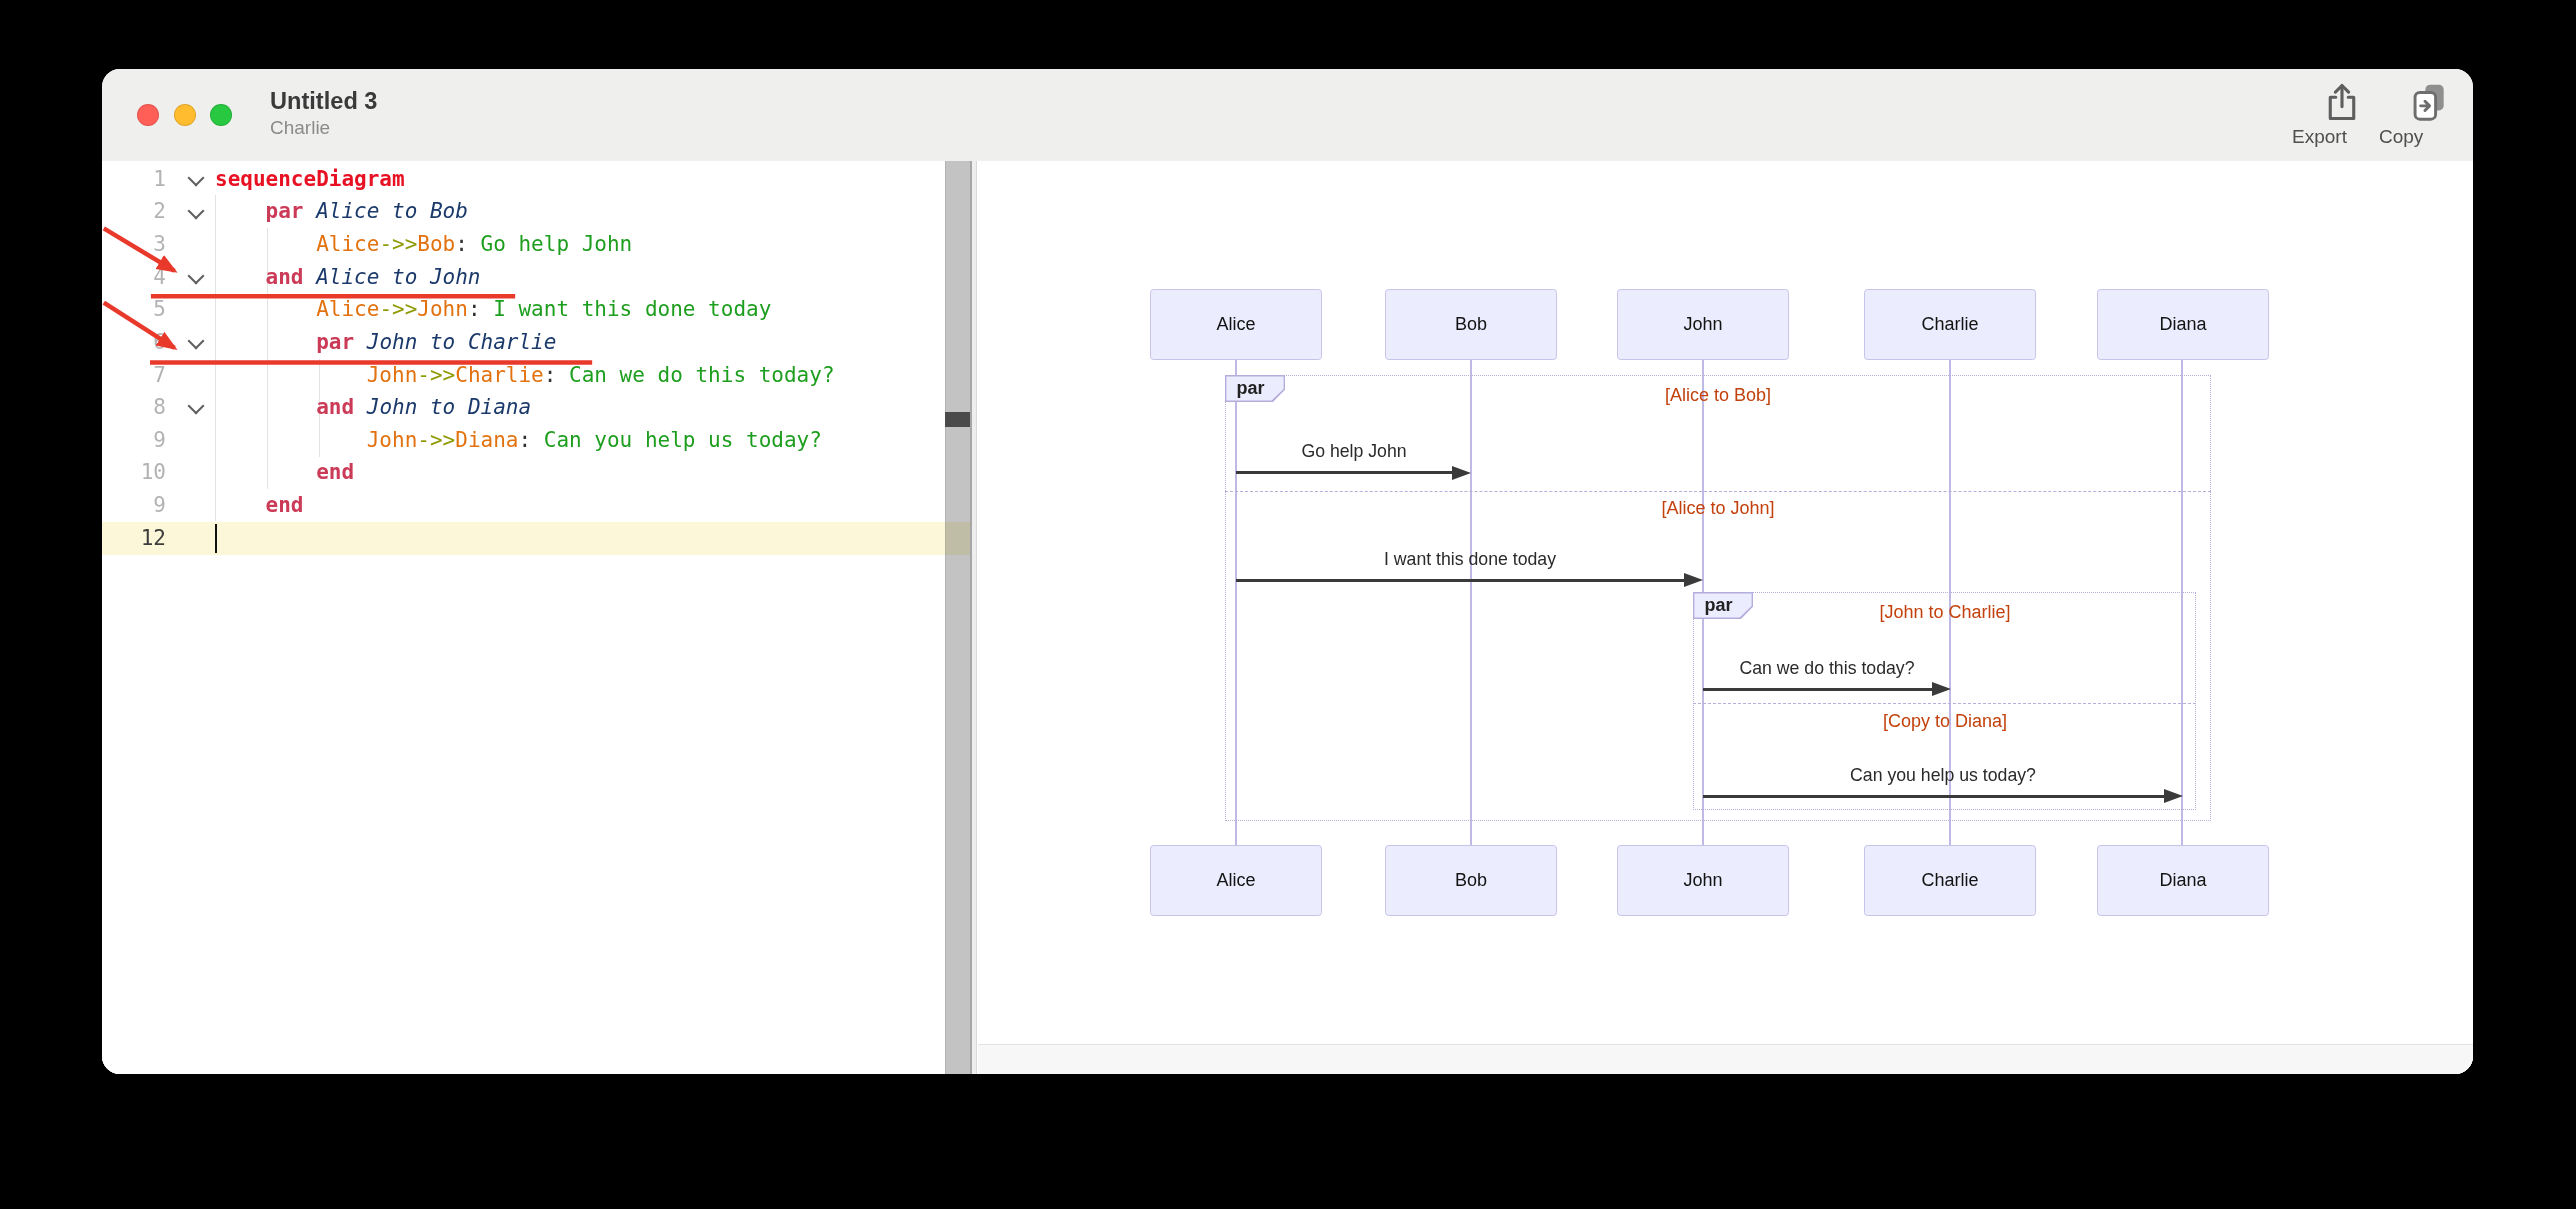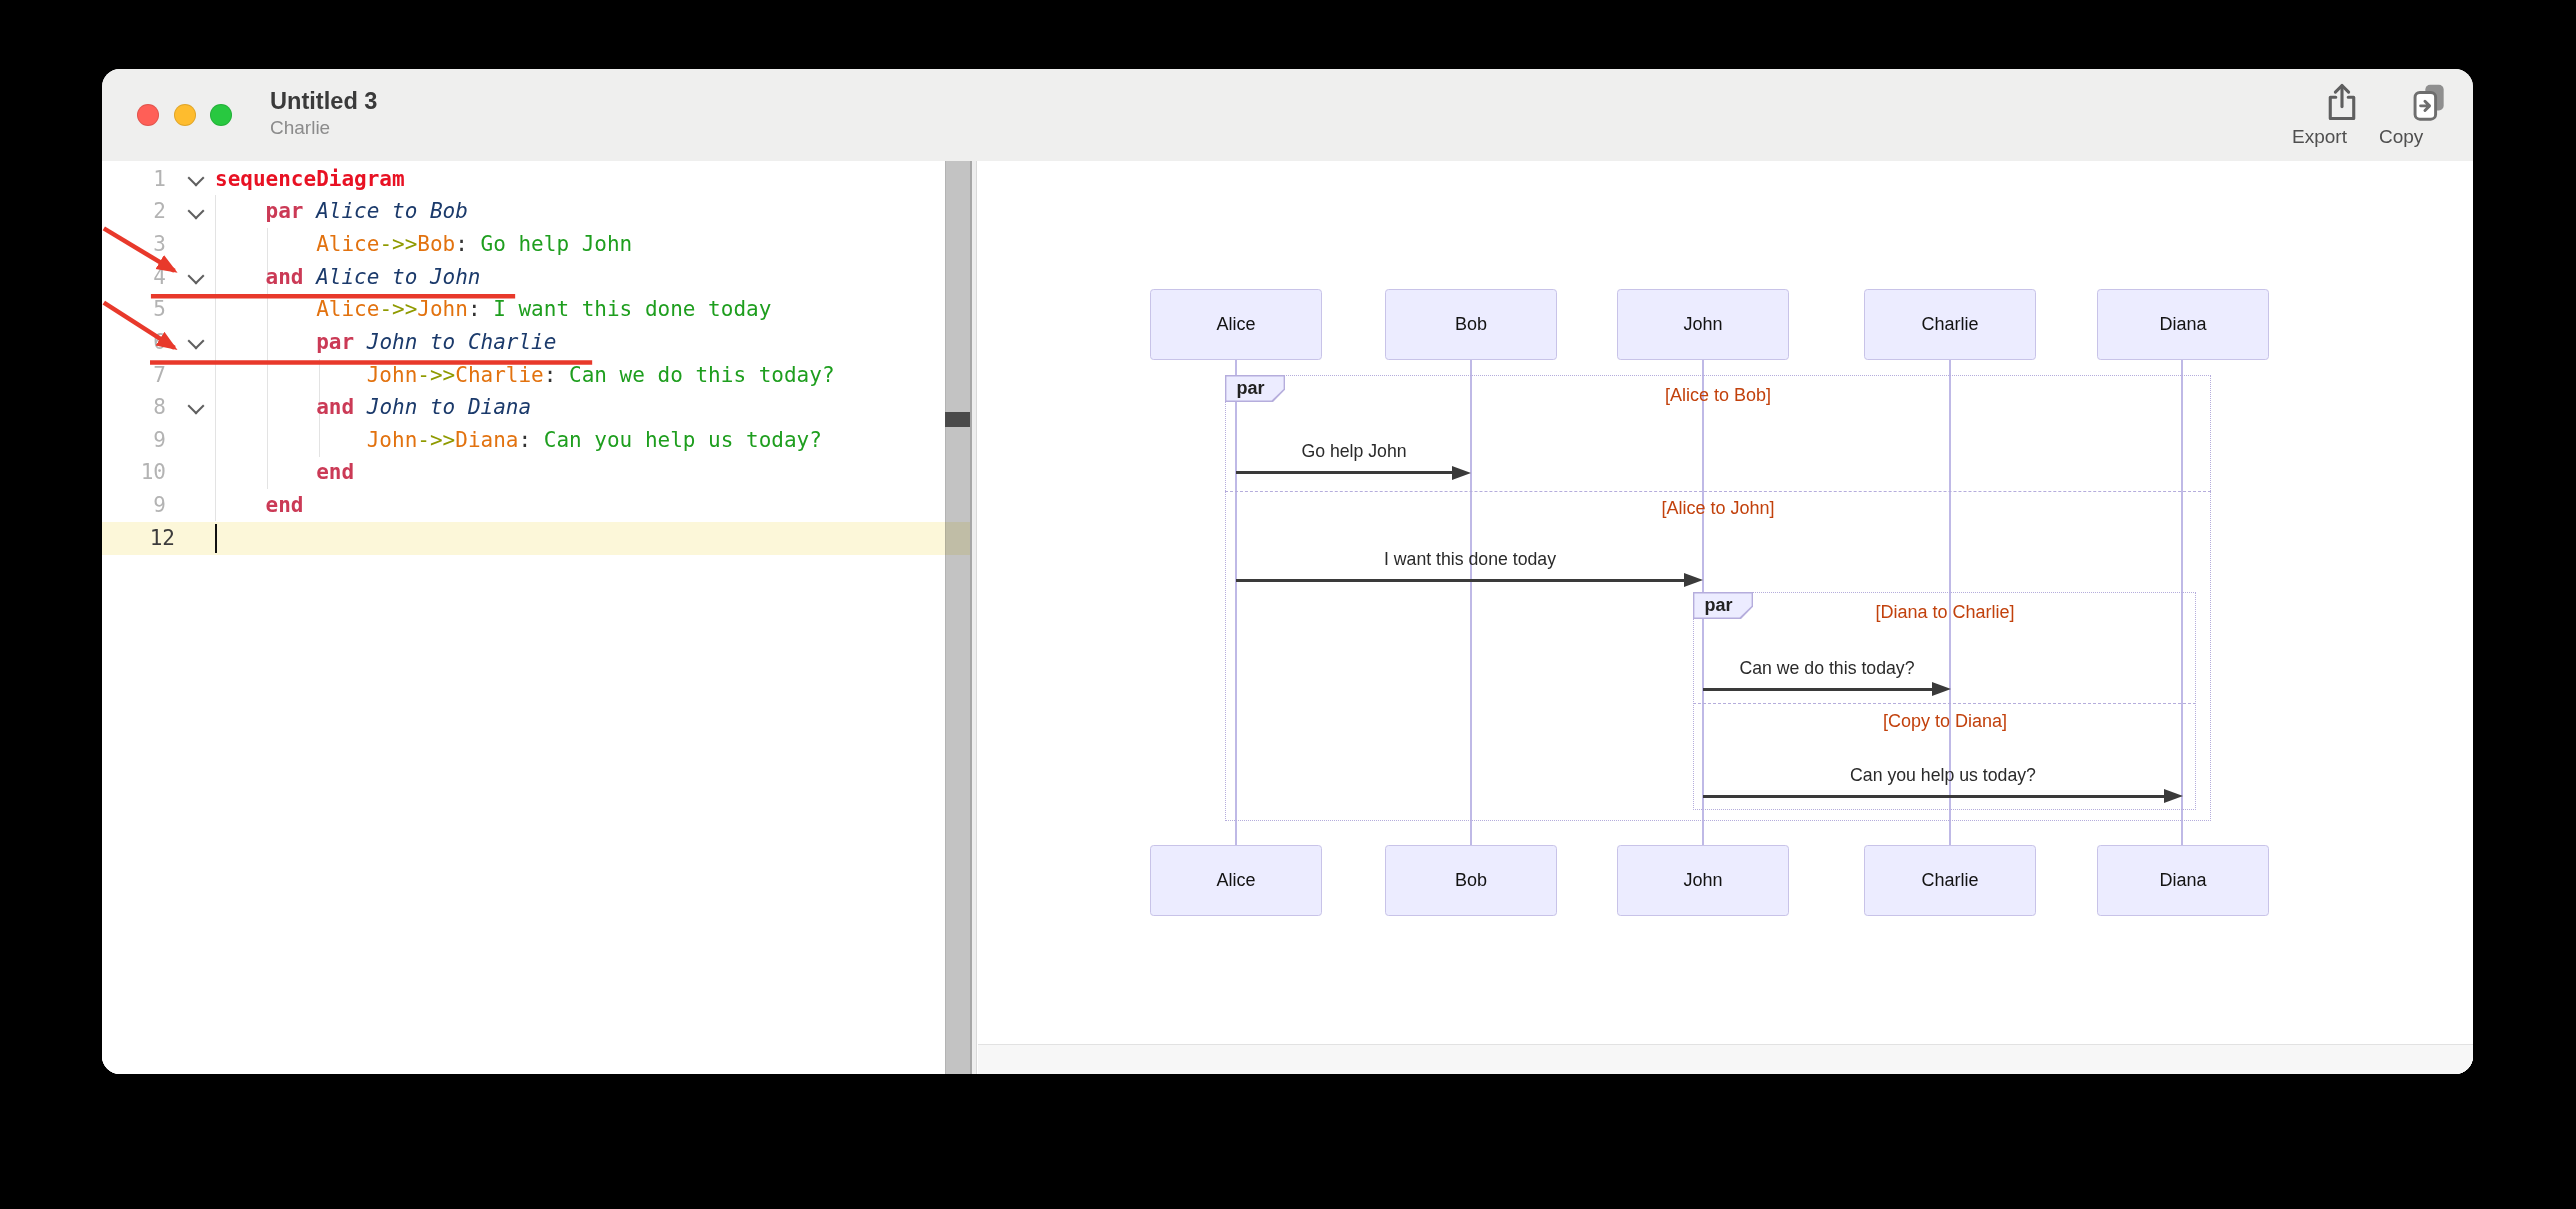--- a/index.html
+++ b/index.html
@@ -131,21 +131,21 @@
           <div class="gutter-num" style="top: 230px;">8</div>
           <div class="fold" style="top: 239px;"></div>
           <div class="code-row" style="top: 230px;"><span>        </span><span class="tok-kw2">and </span><span class="tok-ident">John to Diana</span></div>
           <div class="gutter-num" style="top: 263px;">9</div>
           <div class="code-row" style="top: 263px;"><span>            </span><span class="tok-actor">John</span><span class="tok-op">-&gt;&gt;</span><span class="tok-actor">Diana</span><span class="tok-colon">:</span><span class="tok-msg"> Can you help us today?</span></div>
           <div class="gutter-num" style="top: 295px;">10</div>
           <div class="code-row" style="top: 295px;"><span>        </span><span class="tok-kw2">end</span></div>
           <div class="gutter-num" style="top: 328px;">9</div>
           <div class="code-row" style="top: 328px;"><span>    </span><span class="tok-kw2">end</span></div>
           <div class="active-line" style="top: 361px;"></div>
-          <div class="gutter-num active" style="top: 361px; padding-left: 9px;">12</div>
+          <div class="gutter-num active" style="top: 361px;">12</div>
           <div class="code-row" style="top: 361px;"><span></span></div>
           <div class="cursor" style="top: 363px;"></div>
         </div>
       <svg class="annotation-layer" width="868" height="913" viewBox="0 0 958 1007">
         <defs>
           <marker id="ahead" markerUnits="userSpaceOnUse" markerWidth="24" markerHeight="20" refX="19" refY="9" orient="auto">
             <path d="M0 0 L23 9 L0 18 z" fill="#e8392b"></path>
           </marker>
         </defs>
         <g>
@@ -182,21 +182,21 @@
           <div class="parlabel" style="left: 247px; top: 214px;">
             <span>par</span>
           </div>
           <div class="seclabel" style="left: 740px; top: 234px;">[Alice to Bob]</div>
           <div class="pardivider" style="left: 247px; top: 330px; width: 986px;"></div>
           <div class="seclabel" style="left: 740px; top: 347px;">[Alice to John]</div>
           <div class="parblock" style="left: 715px; top: 431px; width: 503px; height: 218px;"></div>
           <div class="parlabel" style="left: 715px; top: 431px;">
             <span>par</span>
           </div>
-          <div class="seclabel" style="left: 967px; top: 451px;">[Diana to Charlie]</div>
+          <div class="seclabel" style="left: 967px; top: 451px;">[John to Charlie]</div>
           <div class="pardivider" style="left: 715px; top: 542px; width: 503px;"></div>
           <div class="seclabel" style="left: 967px; top: 560px;">[Copy to Diana]</div>
           <div class="msglabel" style="left: 376px; top: 290px;">Go help John</div>
           <div class="msgline" style="left: 258px; top: 310px; width: 220px;"></div>
           <div class="msghead" style="left: 474px; top: 305px;"></div>
           <div class="msglabel" style="left: 492px; top: 398px;">I want this done today</div>
           <div class="msgline" style="left: 258px; top: 418px; width: 452px;"></div>
           <div class="msghead" style="left: 706px; top: 412px;"></div>
           <div class="msglabel" style="left: 849px; top: 507px;">Can we do this today?</div>
           <div class="msgline" style="left: 725px; top: 527px; width: 233px;"></div>

